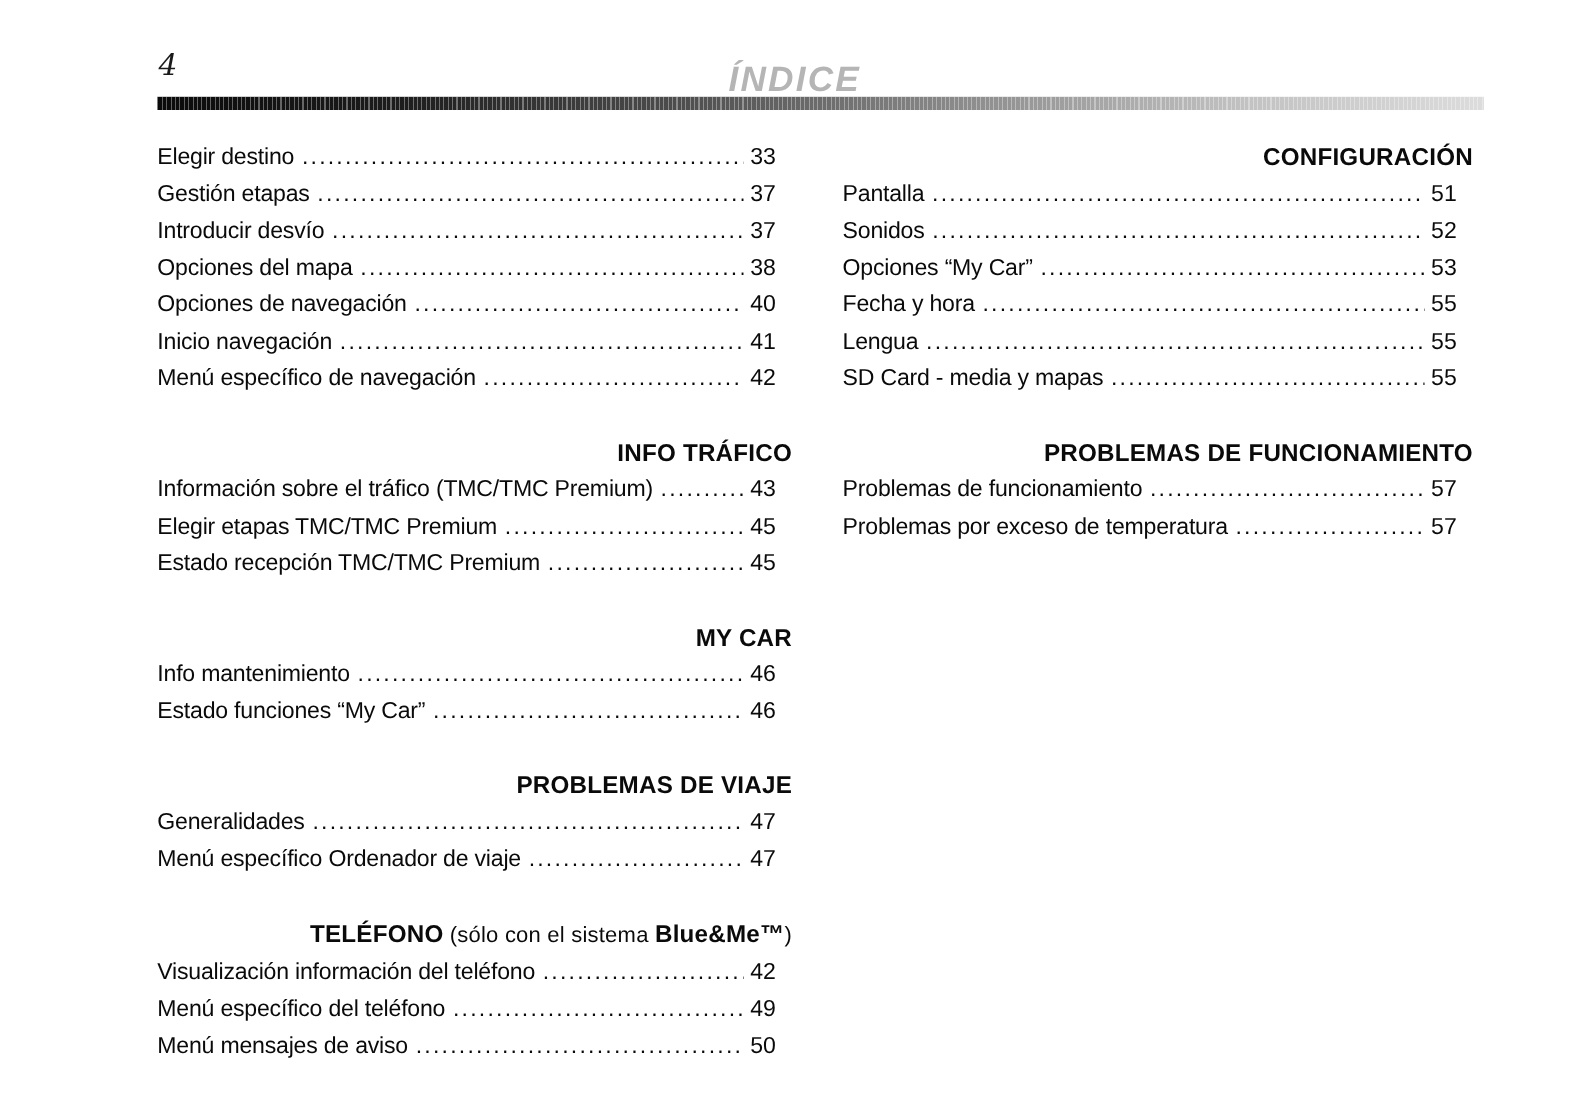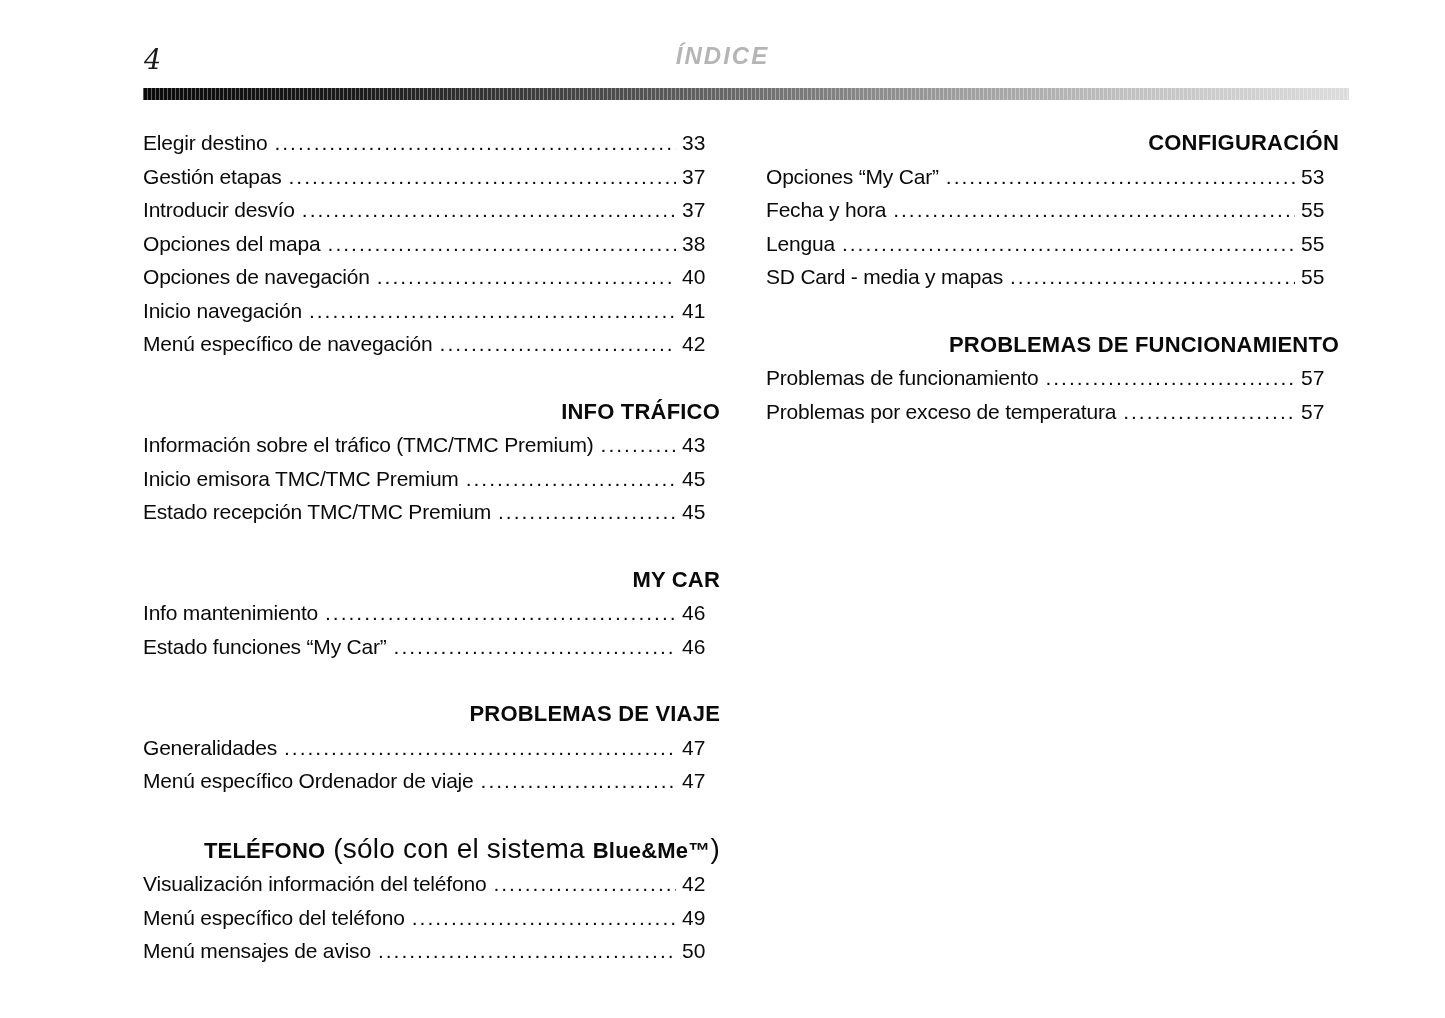--- a/index.html
+++ b/index.html
@@ -11,24 +11,24 @@
     overflow: hidden;
   }
   .page { position: relative; width: 1445px; height: 1018px; background: #fff; }
 
   .page-number {
     position: absolute; left: 144px; top: 44px;
     font-family: "DejaVu Serif", serif;
     font-style: italic; font-size: 27px; color: #1a1a1a;
   }
   .header-title {
-    position: absolute; left: 0; top: 42px; width: 100%;
+    position: absolute; left: 0; top: 54px; width: 100%;
     text-align: center;
     font-weight: bold; font-style: italic;
-    font-size: 24px; letter-spacing: 2px;
+    font-size: 32px; letter-spacing: 2px;
     color: #b5b5b5;
   }
   .rule {
     position: absolute; left: 143px; top: 88px;
     width: 1206px; height: 12px;
     background:
       repeating-linear-gradient(90deg, rgba(255,255,255,0.35) 0 1px, rgba(255,255,255,0) 1px 4px),
       linear-gradient(to right, #0a0a0a 0%, #1c1c1c 18%, #4f4f4f 40%, #8f8f8f 62%, #c2c2c2 82%, #dcdcdc 100%);
   }
 
@@ -41,21 +41,21 @@
   .col-right { width: 573px; }
 
   .section + .section { margin-top: 34px; }
 
   .heading {
     font-size: 22px; font-weight: bold;
     line-height: 33.5px; letter-spacing: 0.2px;
     white-space: nowrap;
     text-align: right;
   }
-  .heading .hn { font-weight: normal; font-size: 28px; }
+  .heading .hn { font-weight: normal; font-size: 20px; }
   .heading .hb { font-weight: bold; }
 
   .entry {
     display: flex; align-items: baseline;
     font-size: 21px; line-height: 33.5px;
     white-space: nowrap;
   }
   .entry .label { flex: 0 0 auto; letter-spacing: -0.2px; }
   .entry .dots {
     flex: 1 1 auto; overflow: hidden;
@@ -118,21 +118,21 @@
           </div>
         </div>
         <div class="section">
           <div class="heading"><span class="hb">INFO TRÁFICO</span></div>
           <div class="entry">
             <span class="label">Información sobre el tráfico (TMC/TMC Premium)</span>
             <span class="dots"></span>
             <span class="pnum">43</span>
           </div>
           <div class="entry">
-            <span class="label">Inicio emisora TMC/TMC Premium</span>
+            <span class="label">Elegir etapas TMC/TMC Premium</span>
             <span class="dots"></span>
             <span class="pnum">45</span>
           </div>
           <div class="entry">
             <span class="label">Estado recepción TMC/TMC Premium</span>
             <span class="dots"></span>
             <span class="pnum">45</span>
           </div>
         </div>
         <div class="section">
@@ -176,20 +176,30 @@
           <div class="entry">
             <span class="label">Menú mensajes de aviso</span>
             <span class="dots"></span>
             <span class="pnum">50</span>
           </div>
         </div>
       </div>
     <div class="col col-right">
         <div class="section">
           <div class="heading"><span class="hb">CONFIGURACIÓN</span></div>
+          <div class="entry">
+            <span class="label">Pantalla</span>
+            <span class="dots"></span>
+            <span class="pnum">51</span>
+          </div>
+          <div class="entry">
+            <span class="label">Sonidos</span>
+            <span class="dots"></span>
+            <span class="pnum">52</span>
+          </div>
           <div class="entry">
             <span class="label">Opciones “My Car”</span>
             <span class="dots"></span>
             <span class="pnum">53</span>
           </div>
           <div class="entry">
             <span class="label">Fecha y hora</span>
             <span class="dots"></span>
             <span class="pnum">55</span>
           </div>

